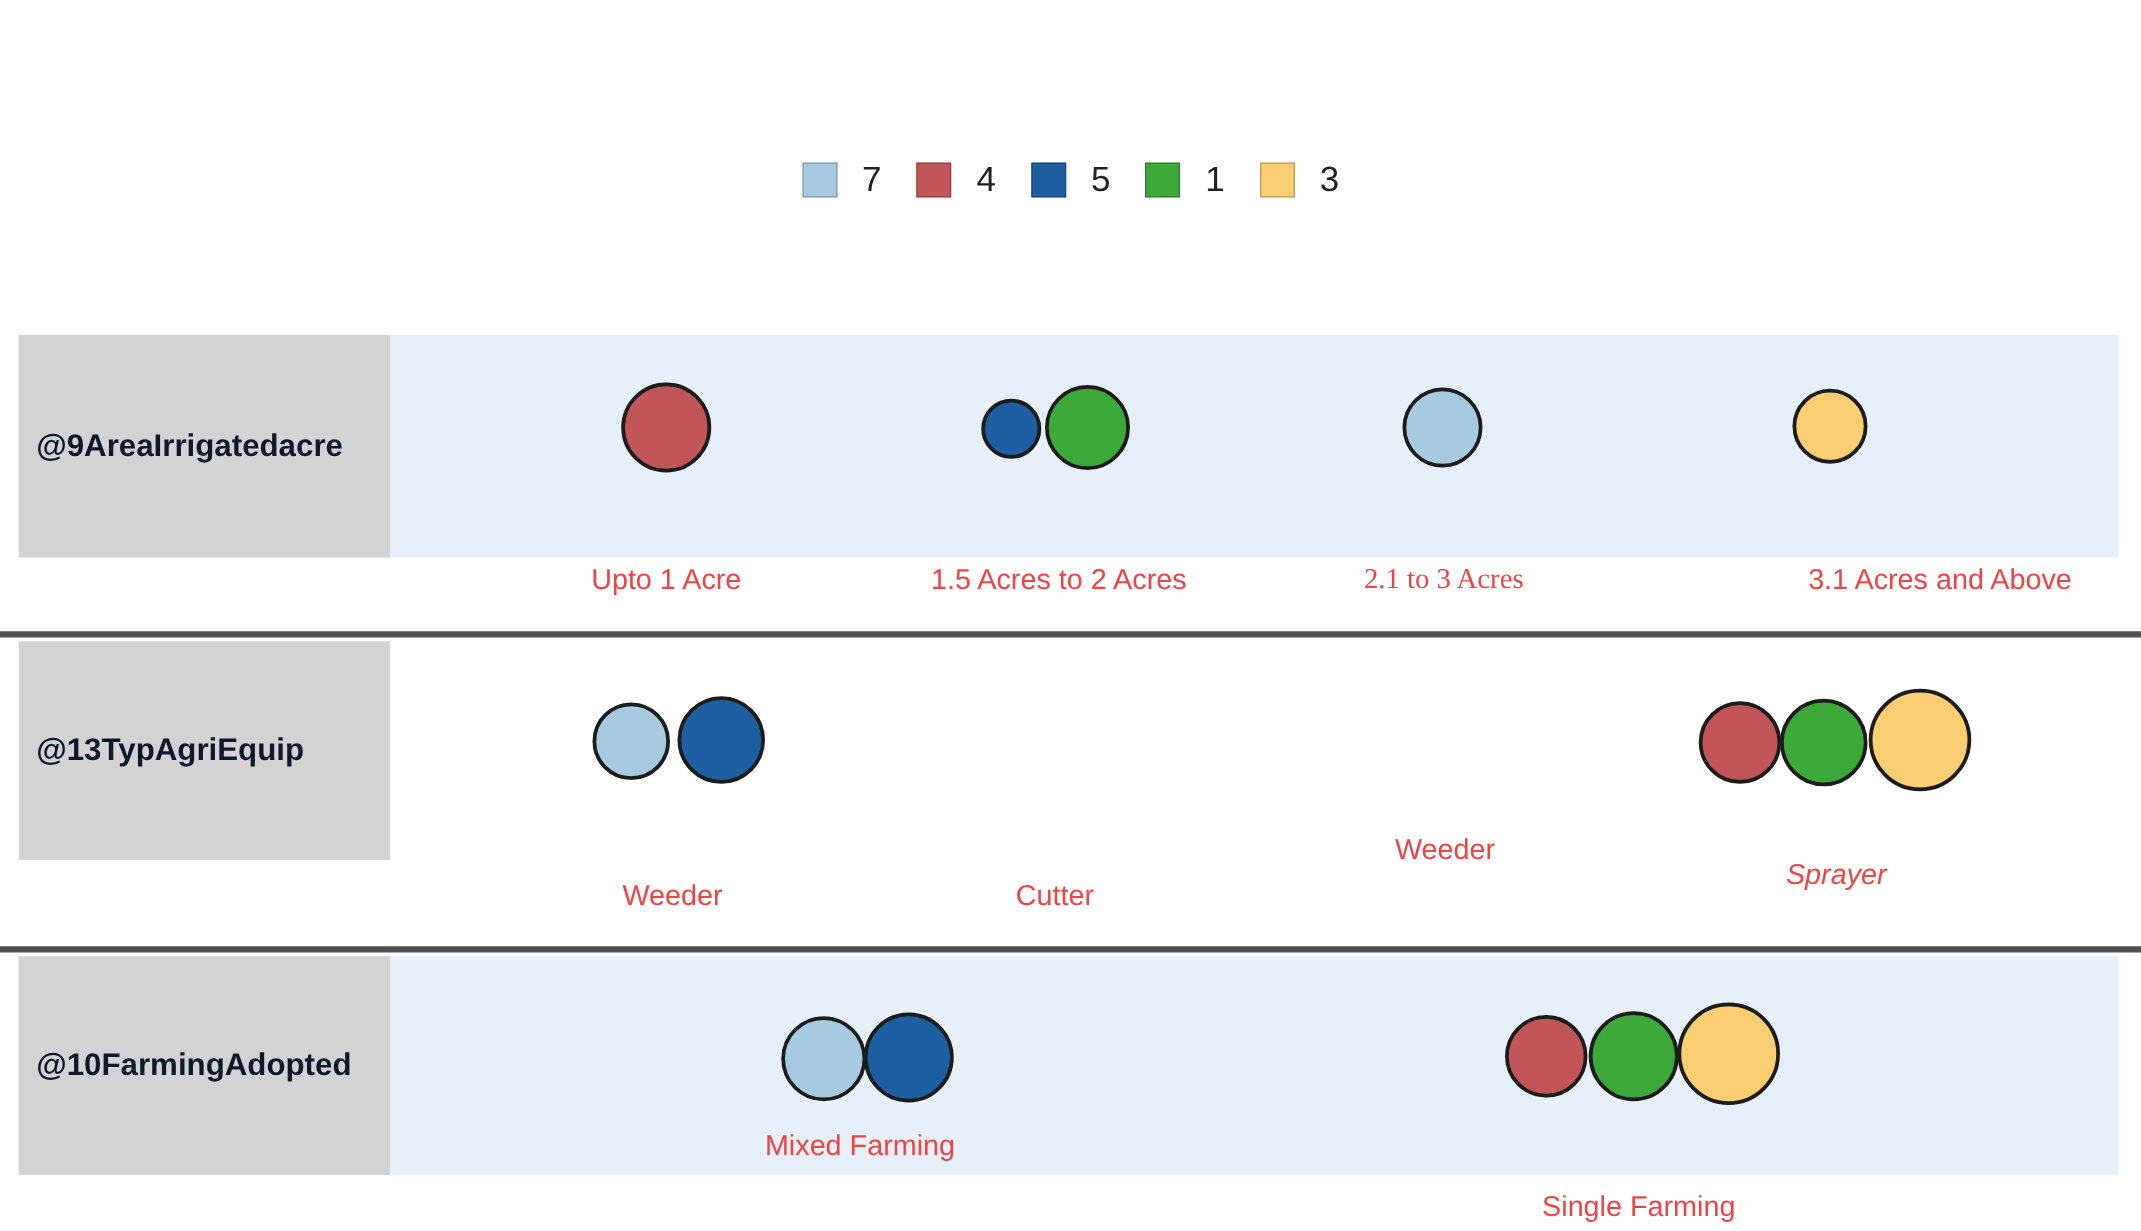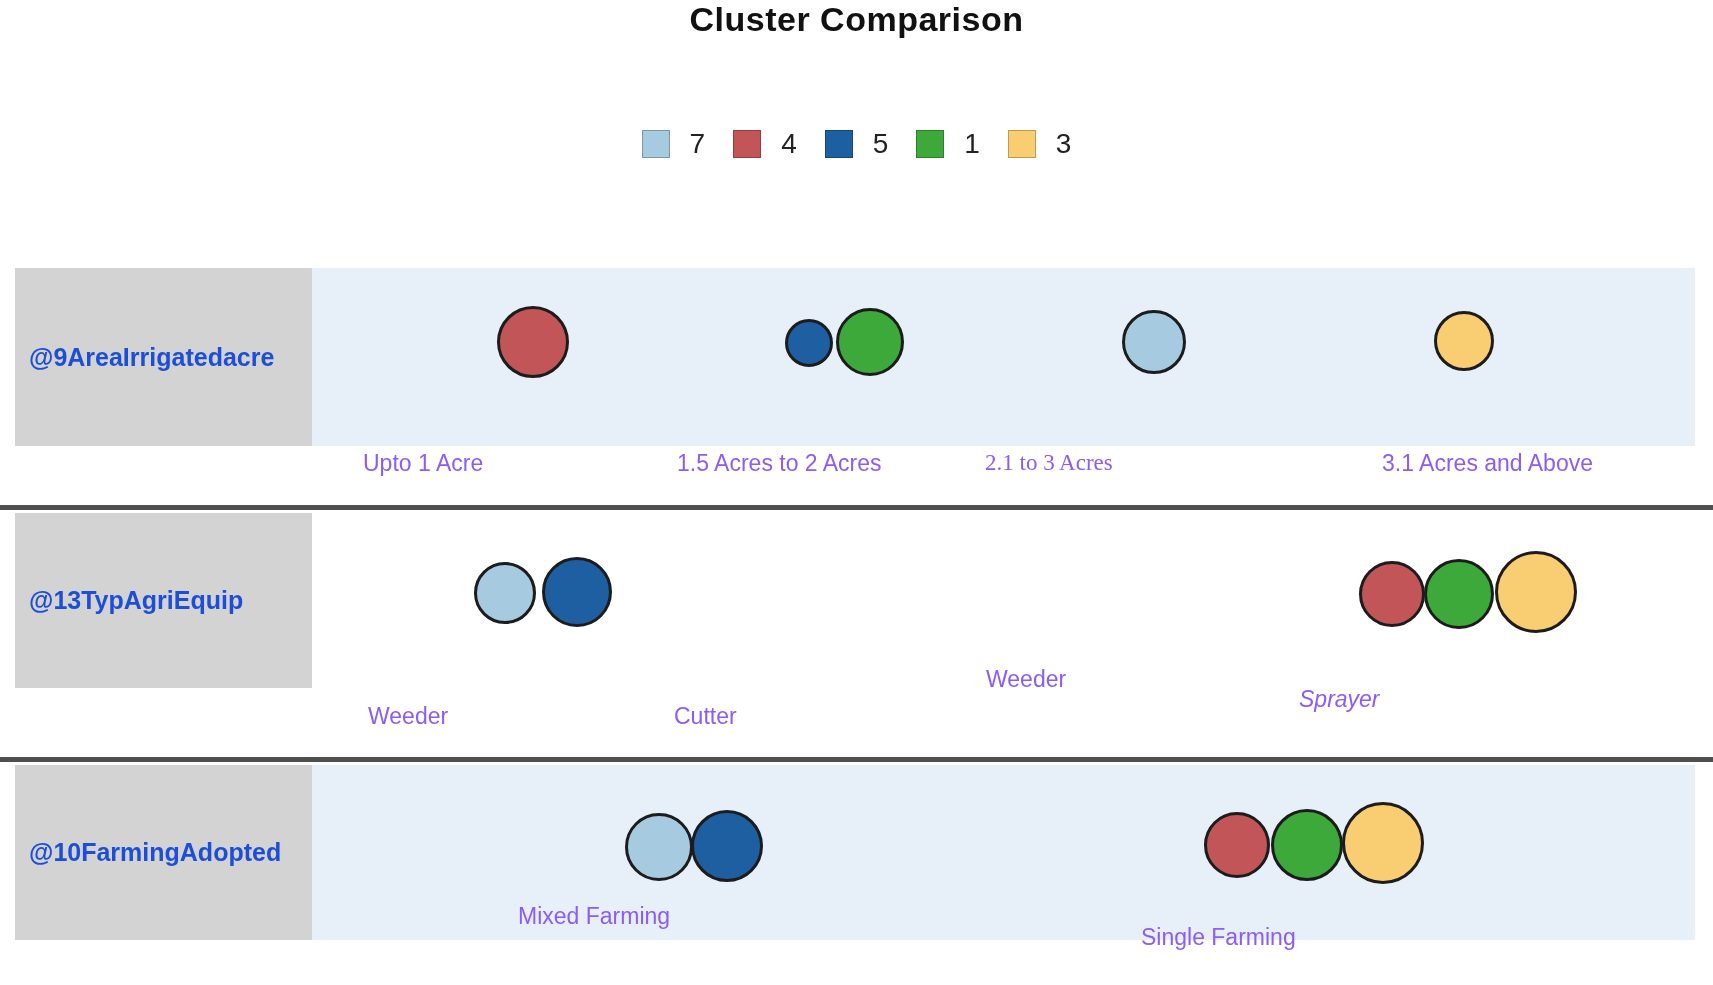--- a/index.html
+++ b/index.html
@@ -29,37 +29,36 @@
   .legend-label {
     margin-left:20px;
     font-size:28px; color:#222222; font-weight:normal;
   }
   .row-band { position:absolute; left:15px; width:1680px; }
   .row-label-box {
     position:absolute; left:15px; width:297px;
     display:flex; align-items:center;
     box-sizing:border-box; padding-left:14px;
   }
-  .row-label { font-size:25px; font-weight:bold; color:#1d4ed8; }
+  .row-label { font-size:25px; font-weight:bold; color:#0f172a; }
   .separator { position:absolute; left:0; width:1713px; height:5px; }
   .bubble {
     position:absolute; border-radius:50%;
     box-sizing:border-box;
   }
   .category-label {
     position:absolute; width:340px; margin-left:-170px;
-    text-align:left;
-    font-size:23px; color:#8b5cf6;
+    text-align:center;
+    font-size:23px; color:#ef4444;
   }
 </style>
 </head>
 <body>
 
 <div id="canvas">
-  <div id="chart-title">Cluster Comparison</div>
   <div id="legend">
       <div class="legend-item">
         <span class="legend-swatch" style="background: rgb(166, 203, 224);"></span>
         <span class="legend-label">7</span>
       </div>
       <div class="legend-item">
         <span class="legend-swatch" style="background: rgb(193, 85, 87);"></span>
         <span class="legend-label">4</span>
       </div>
       <div class="legend-item">
@@ -107,15 +106,15 @@
       <div class="row-band" style="top: 765px; height: 175px; background: rgb(231, 240, 248);"></div>
       <div class="row-label-box" style="top: 765px; height: 175px; background: rgb(211, 211, 211);">
         <span class="row-label">@10FarmingAdopted</span>
       </div>
       <div class="bubble" style="left: 625px; top: 813px; width: 68px; height: 68px; background: rgb(166, 203, 224); border: 3px solid rgb(28, 28, 28);"></div>
       <div class="bubble" style="left: 691px; top: 810px; width: 72px; height: 72px; background: rgb(29, 95, 160); border: 3px solid rgb(28, 28, 28);"></div>
       <div class="bubble" style="left: 1204px; top: 812px; width: 66px; height: 66px; background: rgb(193, 85, 87); border: 3px solid rgb(28, 28, 28);"></div>
       <div class="bubble" style="left: 1271px; top: 809px; width: 72px; height: 72px; background: rgb(60, 169, 58); border: 3px solid rgb(28, 28, 28);"></div>
       <div class="bubble" style="left: 1342px; top: 802px; width: 82px; height: 82px; background: rgb(249, 205, 114); border: 3px solid rgb(28, 28, 28);"></div>
       <div class="category-label" style="left: 688px; top: 903px;">Mixed Farming</div>
-      <div class="category-label" style="left: 1311px; top: 924px;">Single Farming</div>
+      <div class="category-label" style="left: 1311px; top: 952px;">Single Farming</div>
     </div>
 </div>
 
 </body></html>

